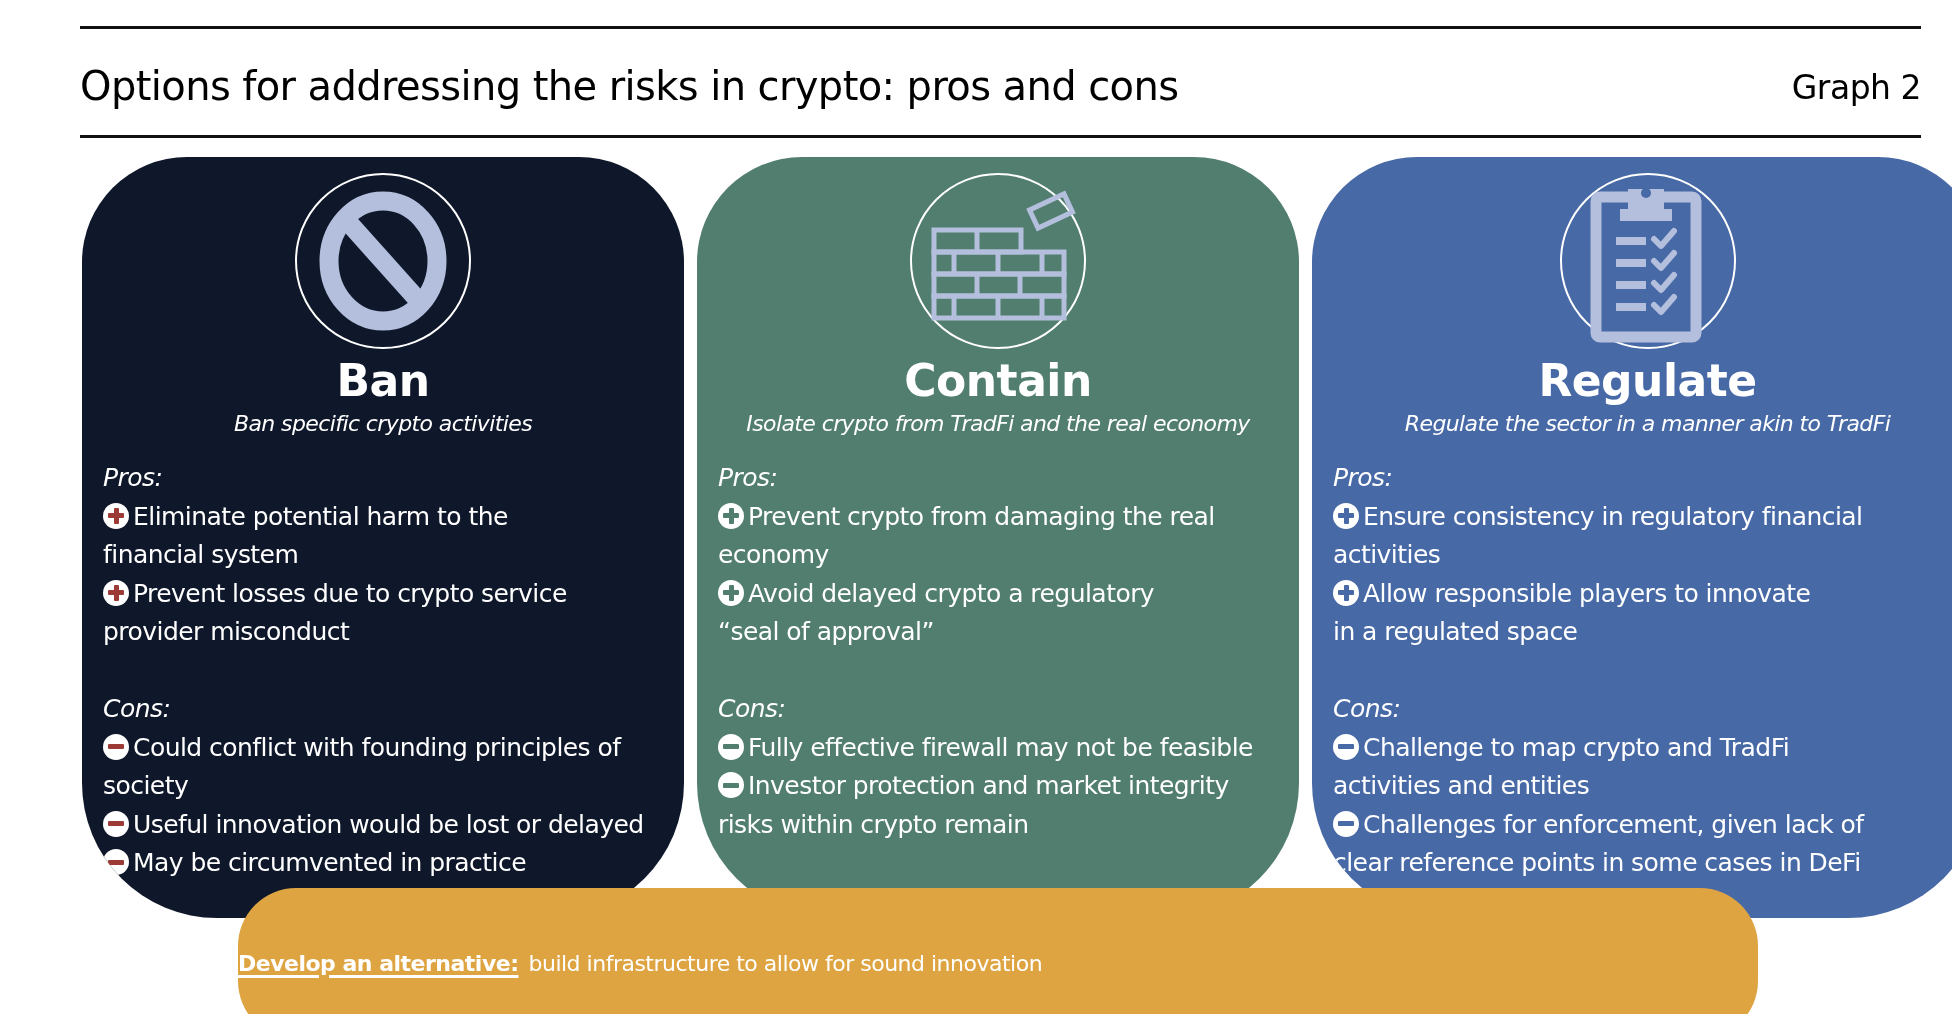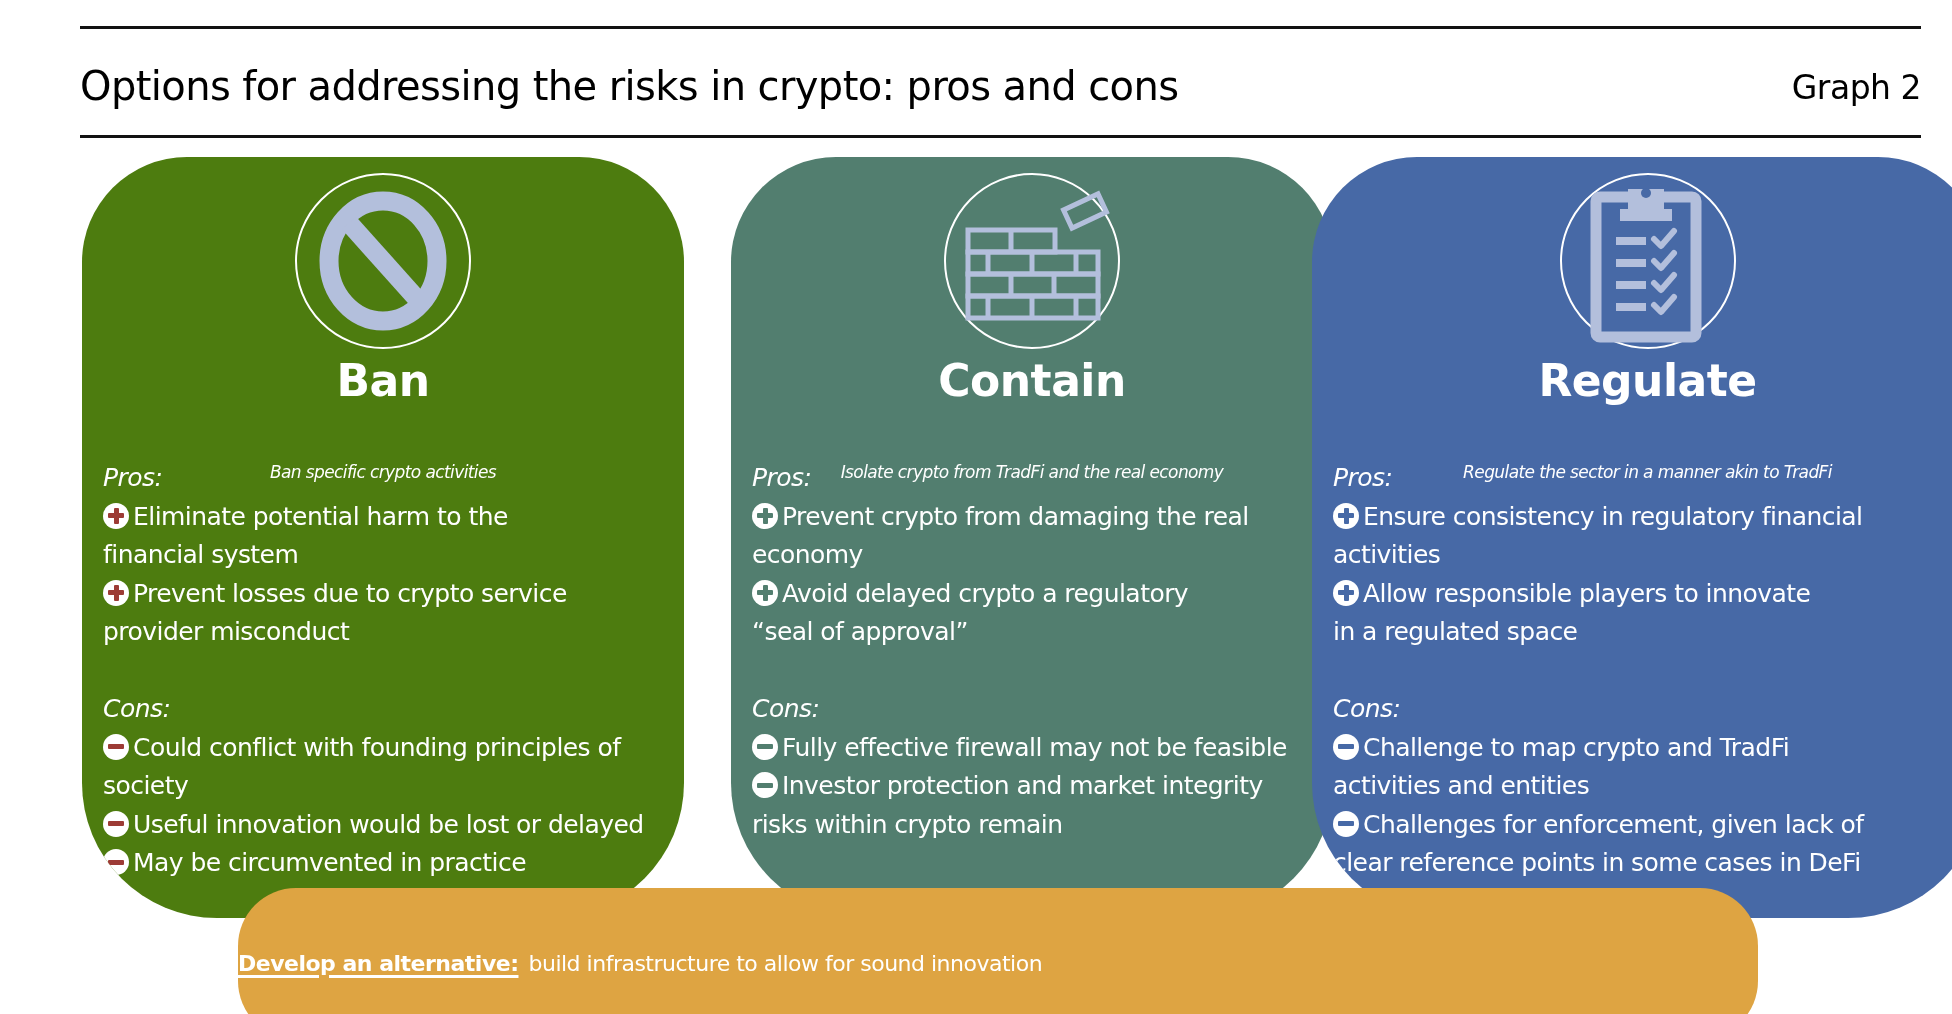--- a/index.html
+++ b/index.html
@@ -8,28 +8,28 @@
 
   .rule { position: absolute; left: 80px; width: 1841px; height: 3px; background: #111; }
   .rule.top { top: 26px; }
   .rule.bottom { top: 135px; }
 
   .page-title { position: absolute; left: 80px; top: 62px; font-size: 40px; line-height: 48px; letter-spacing: -0.6px; white-space: nowrap; }
   .graph-label { position: absolute; right: 31px; top: 68px; font-size: 33px; line-height: 40px; letter-spacing: -0.5px; white-space: nowrap; }
 
   .card { position: absolute; top: 157px; height: 761px; border-radius: 105px 105px 135px 135px; color: #fff; overflow: hidden; }
   .card.ban { left: 82px; width: 602px; }
-  .card.contain { left: 731px; width: 602px; }
+  .card.contain { left: 697px; width: 602px; }
   .card.regulate { left: 1312px; width: 671px; }
 
   .icon-circle { position: absolute; top: 16px; left: 50%; width: 176px; height: 176px; margin-left: -88px; border: 2px solid #ffffff; border-radius: 50%; }
   .icon-circle svg { position: absolute; left: 0; top: 0; width: 172px; height: 172px; }
 
   .card-title { position: absolute; top: 198px; left: 0; right: 0; text-align: center; font-weight: bold; font-size: 44px; line-height: 52px; letter-spacing: -0.5px; }
-  .card-subtitle { position: absolute; top: 250px; left: 0; right: 0; text-align: center; font-style: italic; font-size: 17px; line-height: 34px; letter-spacing: -0.6px; white-space: nowrap; margin-top: 48px; }
+  .card-subtitle { position: absolute; top: 250px; left: 0; right: 0; text-align: center; font-style: italic; font-size: 22px; line-height: 34px; letter-spacing: -0.6px; white-space: nowrap; }
 
   .card-body { position: absolute; top: 302px; left: 21px; right: 6px; font-size: 25px; line-height: 38.5px; letter-spacing: -0.55px; }
   .section-label { font-style: italic; display: block; }
   .item { display: block; }
   .bullet { display: inline-block; width: 26px; height: 26px; border-radius: 50%; background: #fff; position: relative; vertical-align: -4px; margin-right: 4px; }
   .bullet::before { content: ""; position: absolute; left: 5px; top: 10.5px; width: 16px; height: 5px; border-radius: 1px; }
   .bullet.plus::after { content: ""; position: absolute; left: 10.5px; top: 5px; width: 5px; height: 16px; border-radius: 1px; }
   .ban .bullet::before, .ban .bullet::after { background: #9c3b35; }
   .contain .bullet::before, .contain .bullet::after { background: #527e6f; }
   .regulate .bullet::before, .regulate .bullet::after { background: #4769a6; }
@@ -39,21 +39,21 @@
   .alt-strong { font-weight: bold; text-decoration: underline; text-decoration-thickness: 3px; text-underline-offset: 4px; margin-right: 10px; }
 </style>
 </head>
 <body>
 
 <div class="rule top"></div>
 <div class="page-title">Options for addressing the risks in crypto: pros and cons</div>
 <div class="graph-label">Graph 2</div>
 <div class="rule bottom"></div>
 
-<div class="card ban" style="background: #4d7c0f;">
+<div class="card ban" style="background: #0f172a;">
   <div class="icon-circle">
     <svg viewBox="0 0 172 172">
       <ellipse cx="86" cy="86" rx="54" ry="60" fill="none" stroke="#b3bfdc" stroke-width="19"></ellipse>
       <line x1="52" y1="48" x2="120" y2="124" stroke="#b3bfdc" stroke-width="19"></line>
     </svg>
   </div>
   <div class="card-title">Ban</div>
   <div class="card-subtitle">Ban specific crypto activities</div>
   <div class="card-body">
     <span class="section-label">Pros:</span>

